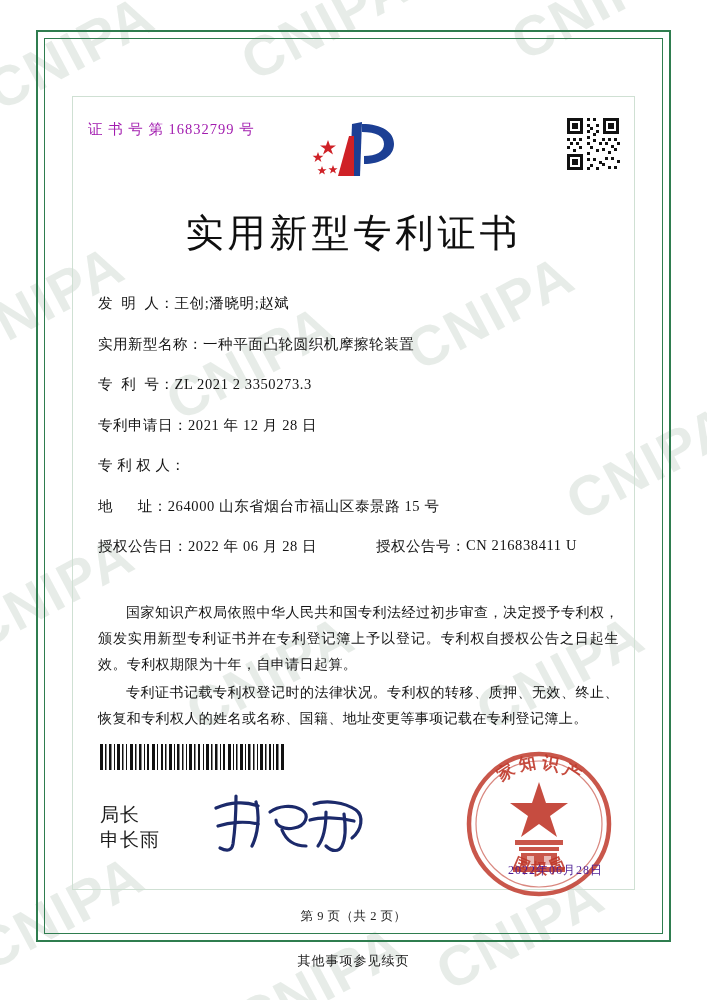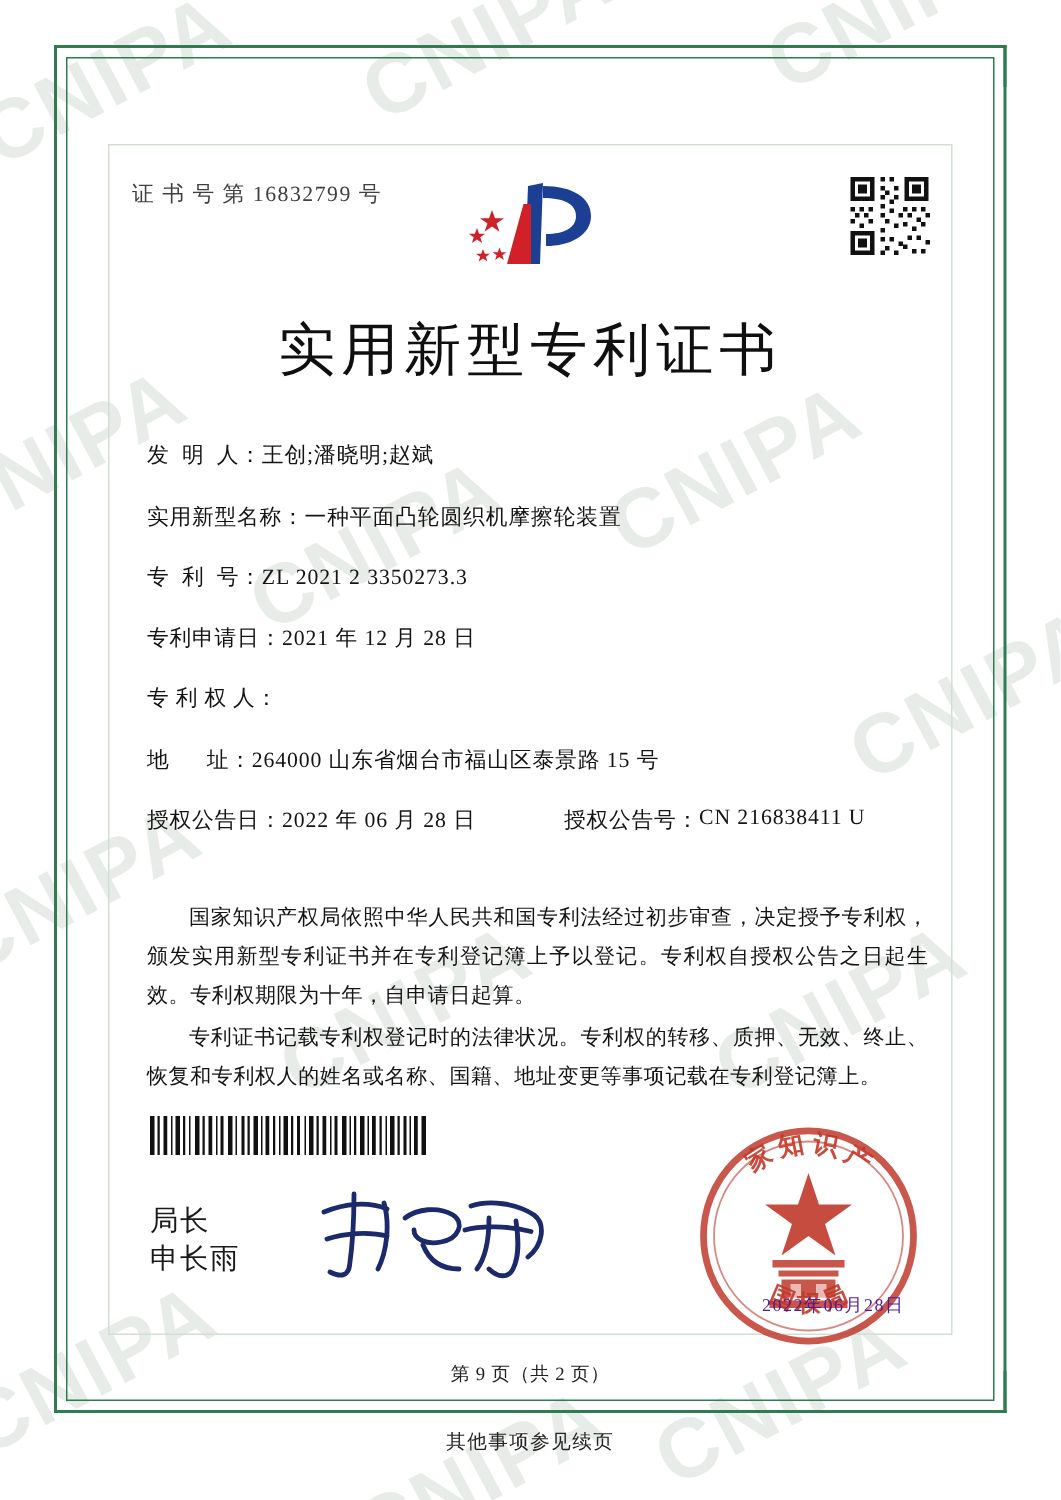--- a/index.html
+++ b/index.html
@@ -77,21 +77,21 @@
   .corner.bl { left: 36px;  bottom: 58px; border-right: none; border-top: none; }
   .corner.br { right: 36px; bottom: 58px; border-left: none;  border-top: none; }
 
   
   .cert-no {
     position: absolute;
     left: 88px;
     top: 120px;
     font-size: 14.5px;
     letter-spacing: 1px;
-    color: #404040;
+    color: #a21caf;
   }
   .qr {
     position: absolute;
     right: 86px;
     top: 116px;
     width: 56px;
     height: 56px;
   }
 
   

